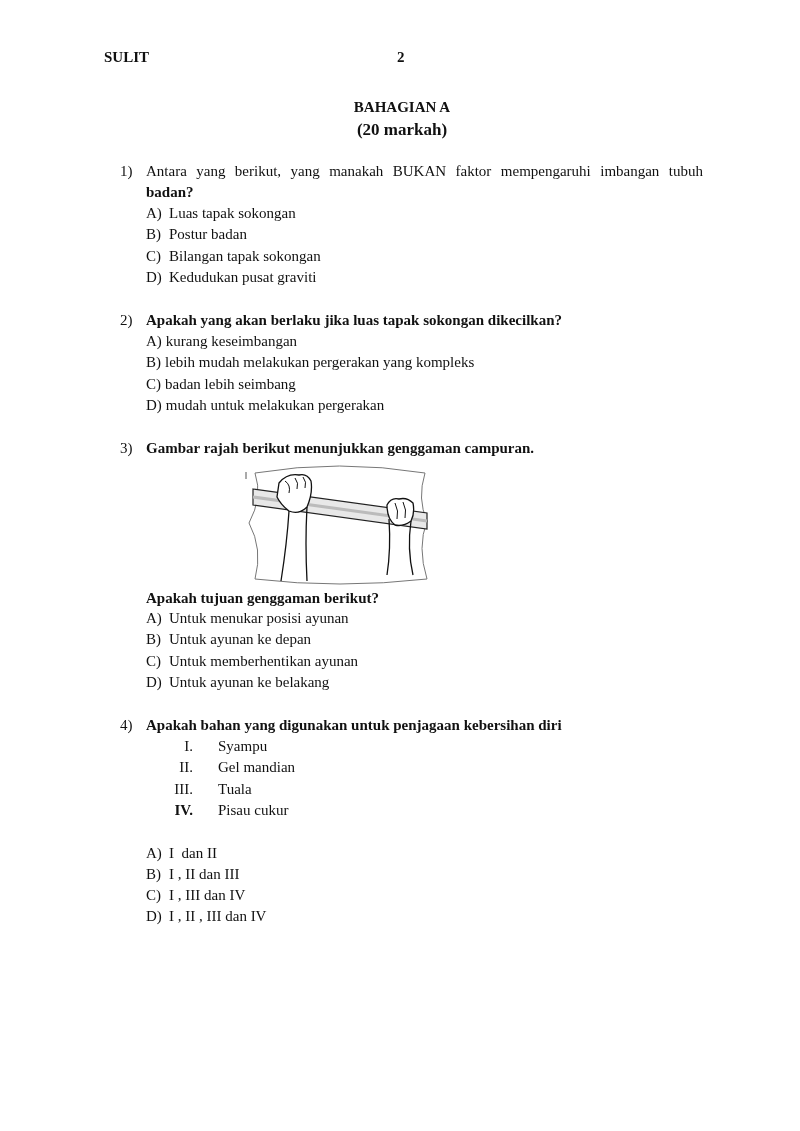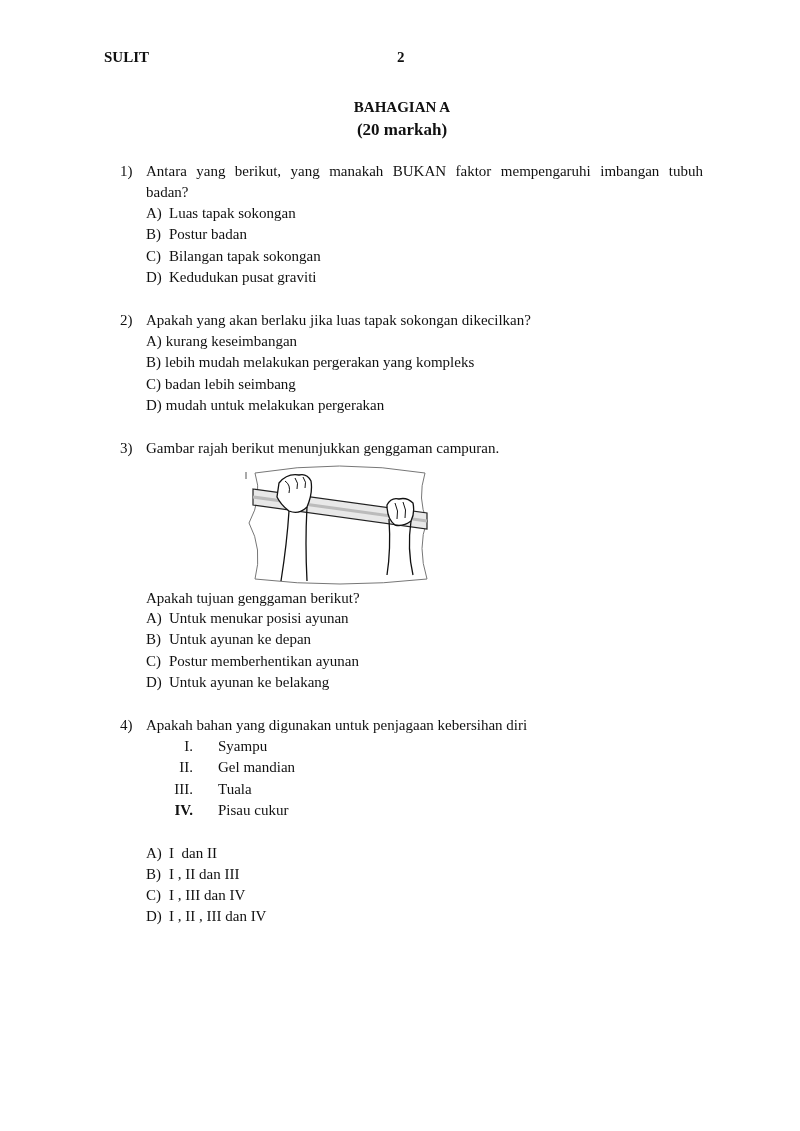--- a/index.html
+++ b/index.html
@@ -17,21 +17,21 @@
       overflow: hidden;
     }
     .abs { position: absolute; white-space: nowrap; }
     .bold { font-weight: bold; }
     .header-left { left: 104px; top: 49px; font-size: 15px; }
     .header-page { left: 397px; top: 49px; font-size: 15px; }
     .section-title { left: 0; width: 800px; text-align: center; top: 99px; font-size: 15px; padding-left: 4px; box-sizing: border-box; }
     .section-marks { left: 0; width: 800px; text-align: center; top: 120px; font-size: 17px; padding-left: 4px; box-sizing: border-box; }
 
     .qnum { left: 120px; }
-    .qtext { left: 146px; }
+    .qtext { left: 146px; font-weight: bold; }
     .q1-line1 { left: 146px; width: 557px; text-align: justify; text-align-last: justify; white-space: nowrap; }
     .opt { left: 146px; }
     .opt-letter { display: inline-block; width: 23px; }
     .opt-tight .opt-letter { width: auto; margin-right: 4px; }
 
     .roman-num { width: 40px; text-align: right; left: 153px; }
     .roman-text { left: 218px; }
 
     .figure {
       position: absolute;
@@ -115,21 +115,21 @@
   </div>
 
   <div class="abs qtext" style="top:590px;">Apakah tujuan genggaman berikut?</div>
   <div class="abs opt" style="top:610px;">
     <span class="opt-letter">A)</span><span>Untuk menukar posisi ayunan</span>
   </div>
   <div class="abs opt" style="top:631px;">
     <span class="opt-letter">B)</span><span>Untuk ayunan ke depan</span>
   </div>
   <div class="abs opt" style="top:653px;">
-    <span class="opt-letter">C)</span><span>Postur memberhentikan ayunan</span>
+    <span class="opt-letter">C)</span><span>Untuk memberhentikan ayunan</span>
   </div>
   <div class="abs opt" style="top:674px;">
     <span class="opt-letter">D)</span><span>Untuk ayunan ke belakang</span>
   </div>
 </div>
 
 <div>
   <div class="abs qnum" style="top:717px;">4)</div>
   <div class="abs qtext" style="top:717px;">Apakah bahan yang digunakan untuk penjagaan kebersihan diri</div>
 

